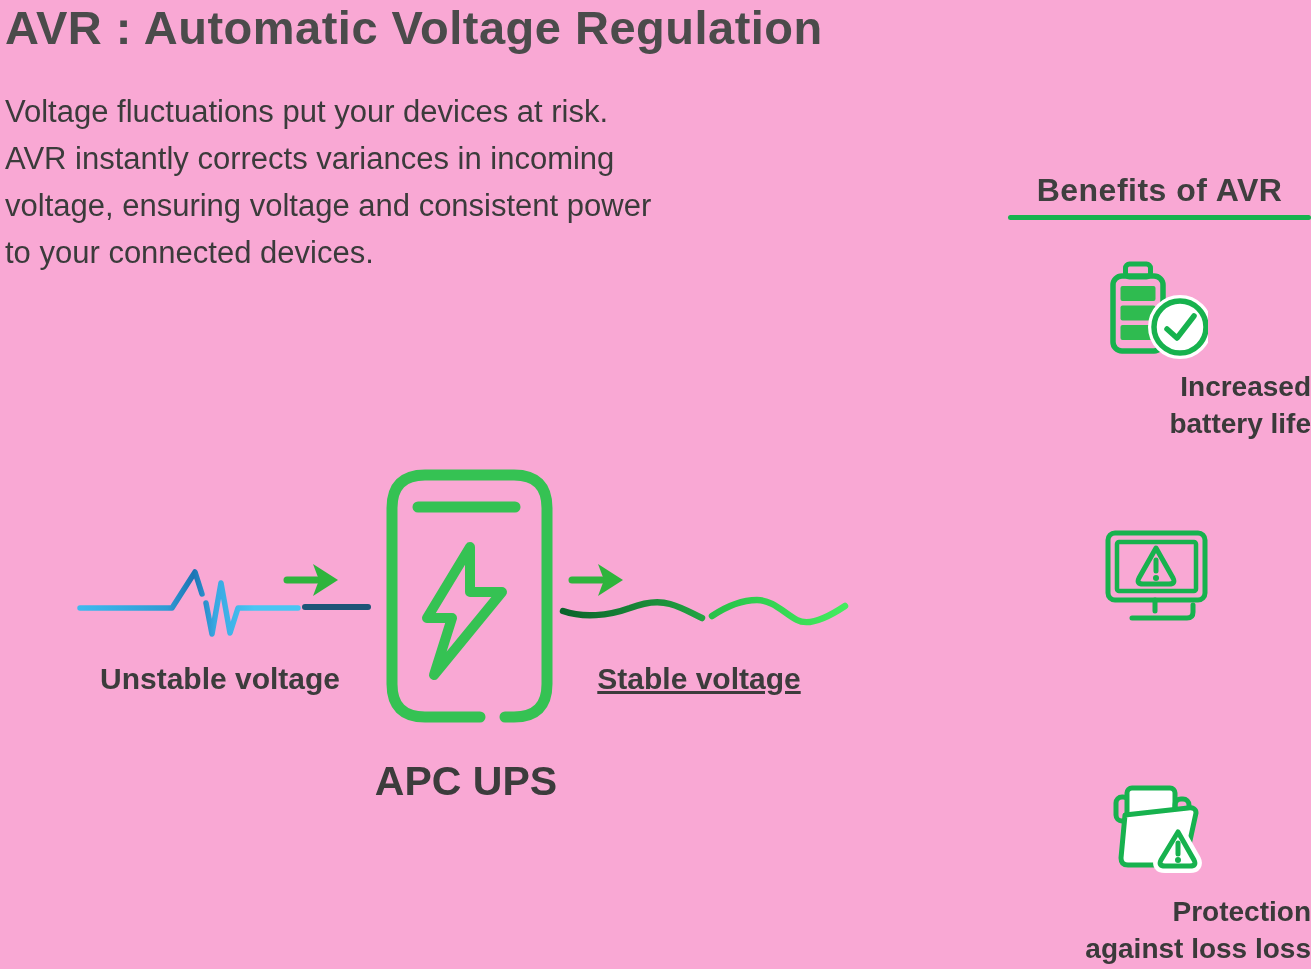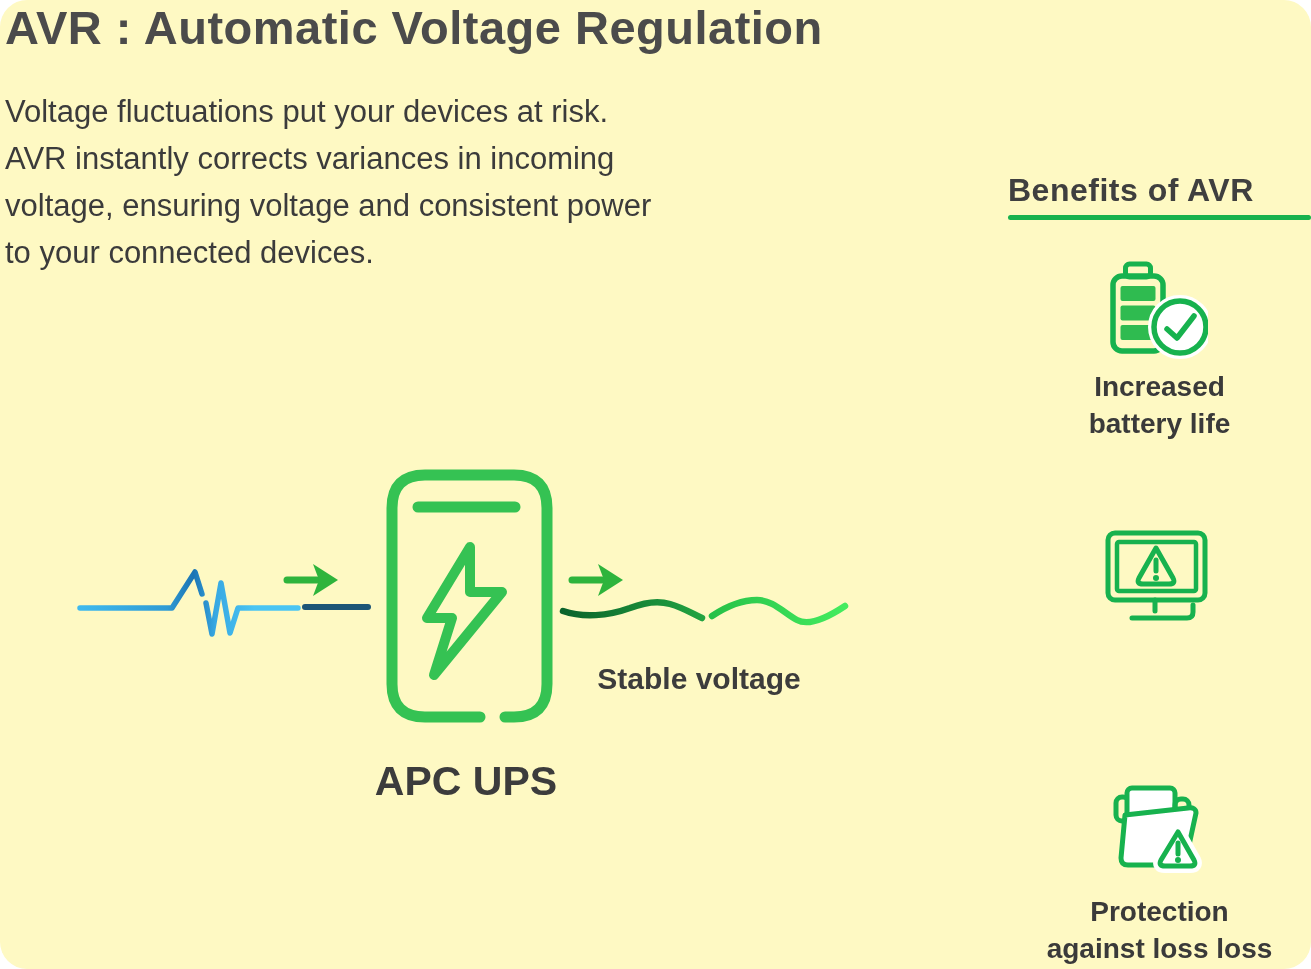--- a/index.html
+++ b/index.html
@@ -1,49 +1,49 @@
 <!DOCTYPE html>
 <html><head>
 <meta charset="utf-8">
 <style>
   html,body{margin:0;padding:0;background:#fff;}
   .canvas{
-    position:relative;width:1311px;height:969px;background:#fef9c3;
-    font-family:"Liberation Sans", sans-serif;overflow:hidden;border-radius:27px;
+    position:relative;width:1311px;height:969px;background:#f9a8d4;
+    font-family:"Liberation Sans", sans-serif;overflow:hidden;
   }
   .title{
     position:absolute;left:5px;top:0;width:980px;
     font-size:47px;line-height:56px;font-weight:700;color:#4b4b4b;letter-spacing:.5px;
   }
   .intro{
     position:absolute;left:5px;top:88px;width:860px;
     font-size:31px;line-height:47px;font-weight:400;color:#3b3b3b;white-space:pre-line;
   }
   .benefits-heading{
-    position:absolute;left:1008px;top:168px;width:303px;text-align:left;
+    position:absolute;left:1008px;top:168px;width:303px;text-align:center;
     font-size:32px;line-height:44px;font-weight:600;color:#3f3f3f;letter-spacing:.5px;
   }
   .benefits-underline{
     position:absolute;left:1008px;top:215px;width:303px;height:5px;
     background:#17b24e;border-radius:3px;
   }
   .caption{
-    position:absolute;left:1008px;width:303px;text-align:center;
+    position:absolute;left:1008px;width:303px;text-align:right;
     font-size:28px;line-height:37px;font-weight:600;color:#3a3a3a;white-space:pre-line;
   }
   .cap1{top:368px;} .cap2{top:643px;} .cap3{top:893px;}
   .icon-abs{position:absolute;}
   .i1{left:1103px;top:256px;} .i2{left:1098px;top:526px;} .i3{left:1100px;top:778px;}
   .diagram-svg{position:absolute;left:60px;top:455px;}
   .diagram-label{
     position:absolute;text-align:center;font-weight:600;color:#3c3c3c;
     font-size:30px;line-height:38px;white-space:pre-line;
   }
   .lbl-unstable{left:70px;top:660px;width:300px;}
-  .lbl-stable{left:549px;top:660px;width:300px;}
+  .lbl-stable{left:549px;top:660px;width:300px;text-decoration:underline;}
   .lbl-ups{left:366px;top:761px;width:200px;font-weight:700;font-size:41px;line-height:40px;}
 </style>
 </head>
 <body>
 
 <div class="canvas">
 
   <div class="title">AVR : Automatic Voltage Regulation</div>
 
   <div class="intro">Voltage fluctuations put your devices at risk.
@@ -92,20 +92,21 @@
       <path d="M512,125 H542" stroke="#2eb43c" stroke-width="7" stroke-linecap="round" fill="none"></path>
       <path d="M538,109 L563,125 L538,141 L544,125 Z" fill="#2eb43c"></path>
     </g>
 
     <g fill="none" stroke-width="6.5" stroke-linecap="round">
       <path d="M503,156 C523,163 548,161 570,153 C588,146 600,146 610,149 C624,153 633,159 642,163" stroke="url(#greengrad1)"></path>
       <path d="M652,161 C667,151 682,145 697,145 C713,145 724,158 737,165 C750,172 770,161 785,151" stroke="url(#greengrad2)"></path>
     </g>
   </svg>
 
+  <div class="diagram-label lbl-unstable">Unstable voltage</div>
   <div class="diagram-label lbl-stable">Stable voltage</div>
   <div class="diagram-label lbl-ups">APC UPS</div>
 
   <div class="benefits-heading">Benefits of AVR</div>
   <div class="benefits-underline"></div>
 
   <svg class="icon-abs i1" width="105" height="110" viewBox="0 0 105 110">
     <rect x="22.5" y="8" width="25" height="13" rx="4" fill="none" stroke="#17b24e" stroke-width="5"></rect>
     <rect x="10" y="20" width="50" height="75" rx="9" fill="none" stroke="#17b24e" stroke-width="5.5"></rect>
     <rect x="17.5" y="30" width="35" height="15" rx="2" fill="#2fbb50"></rect>

